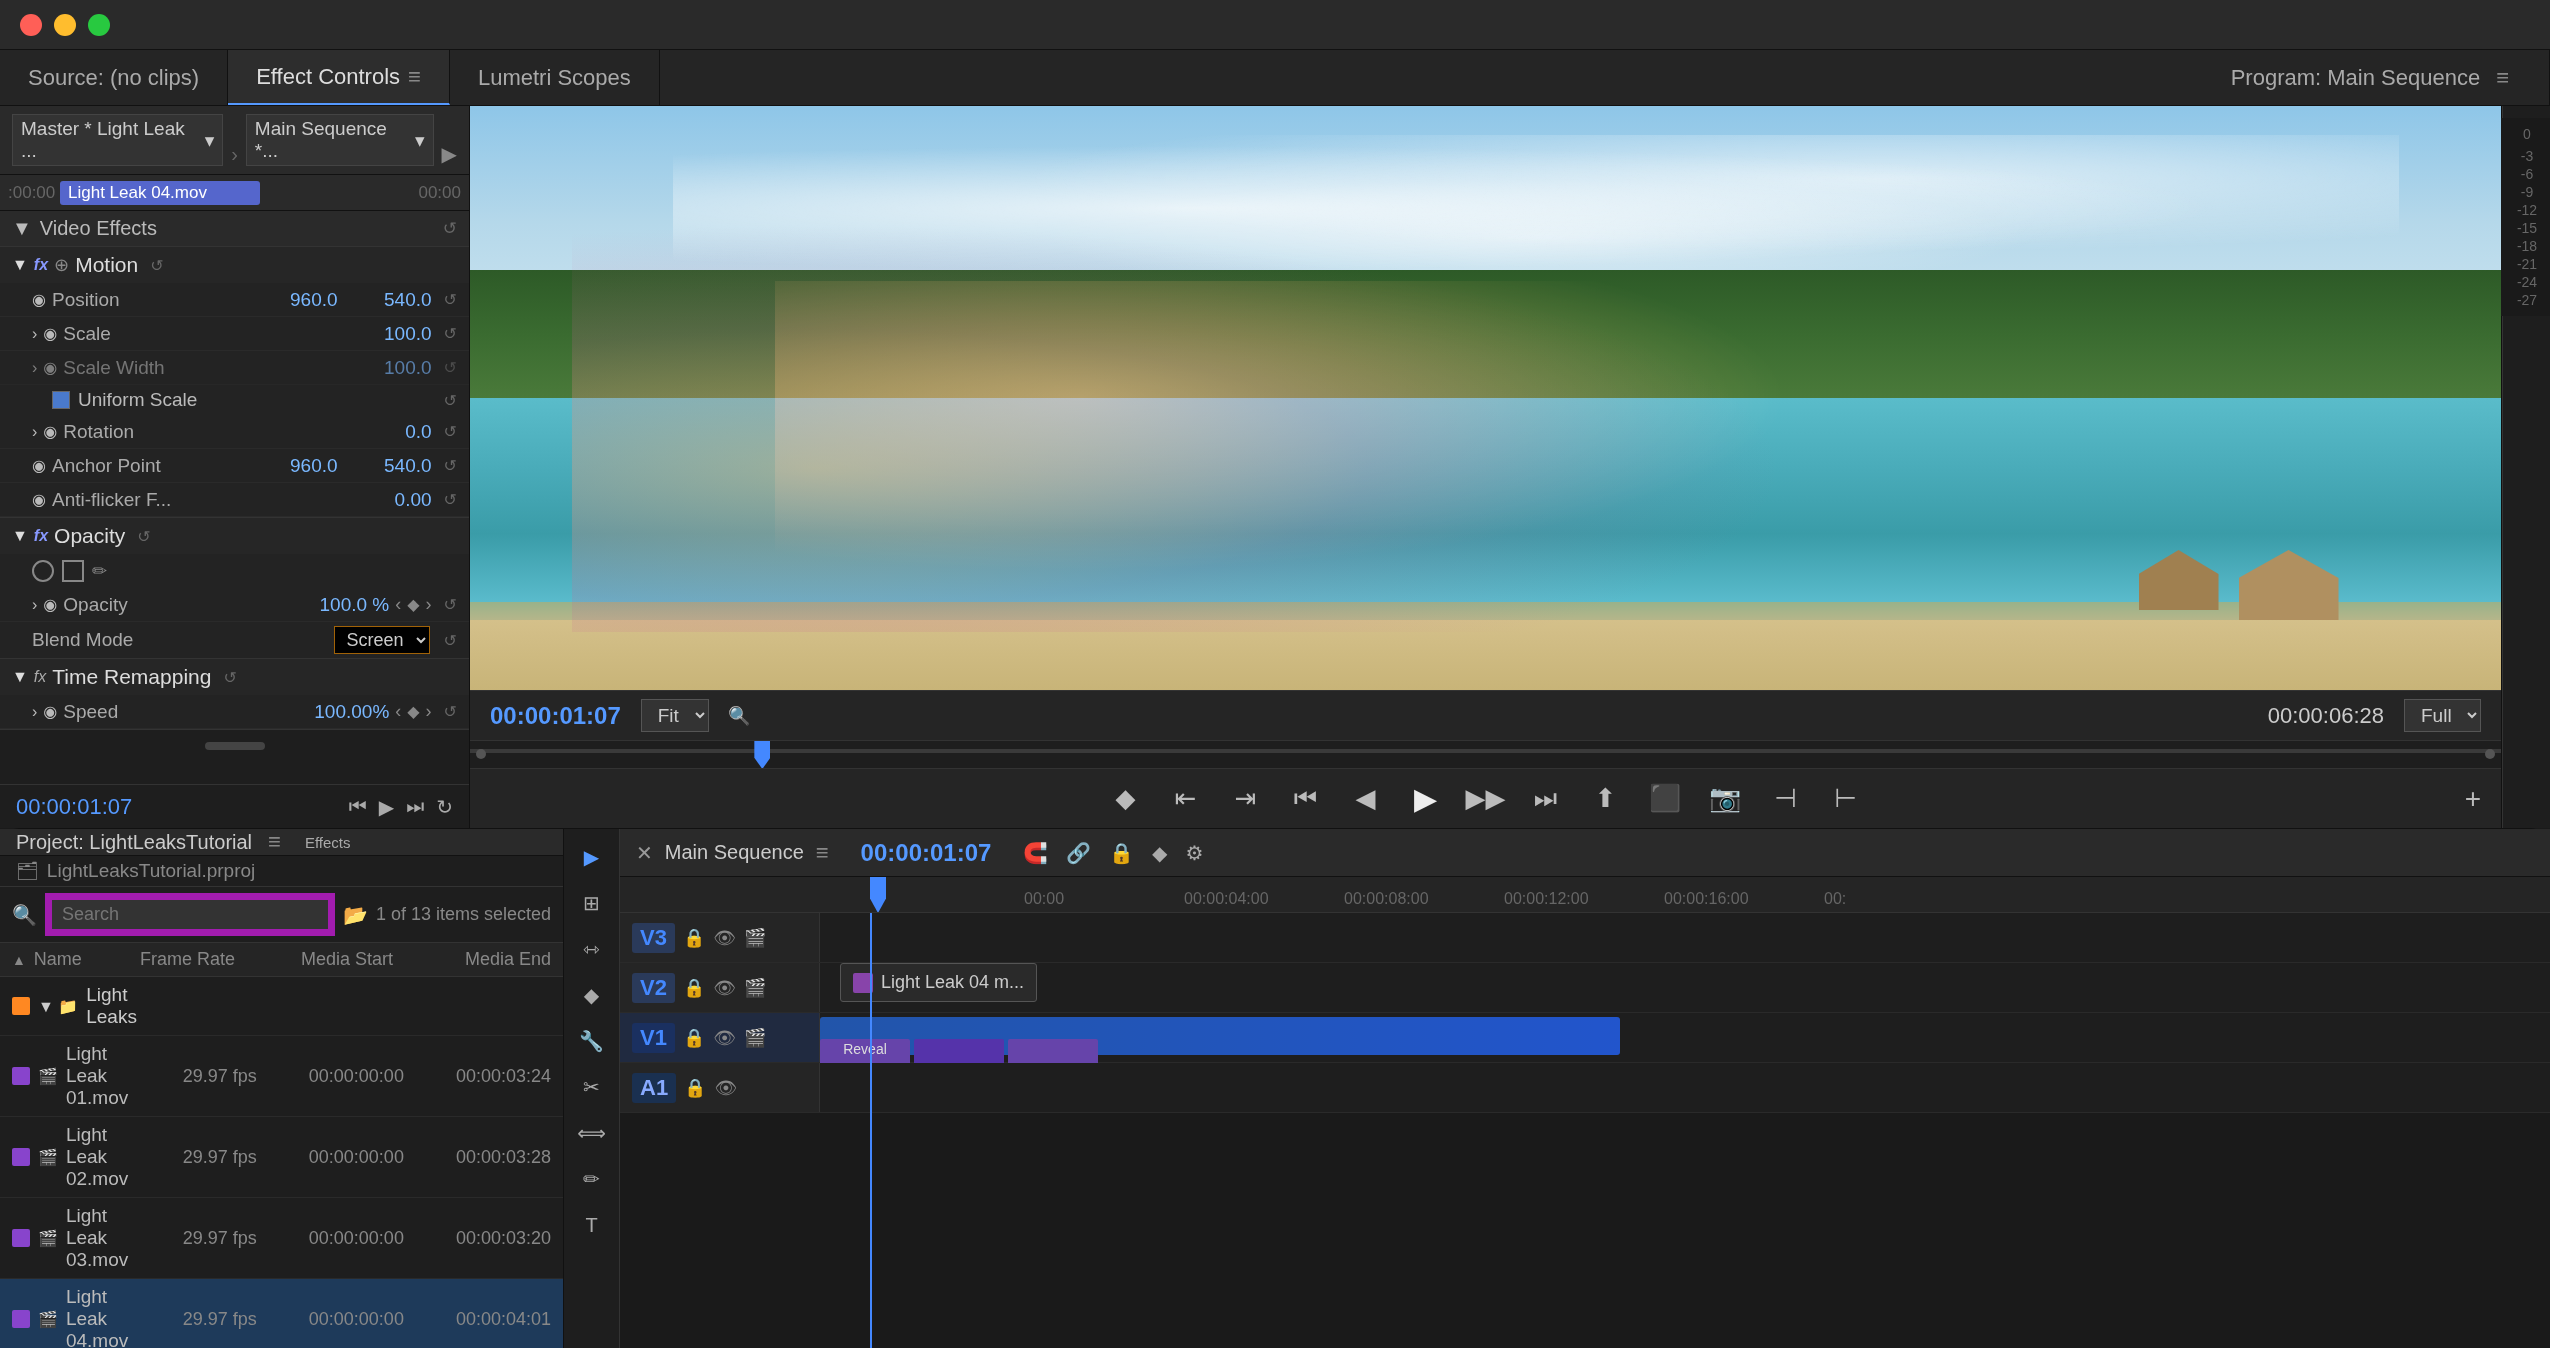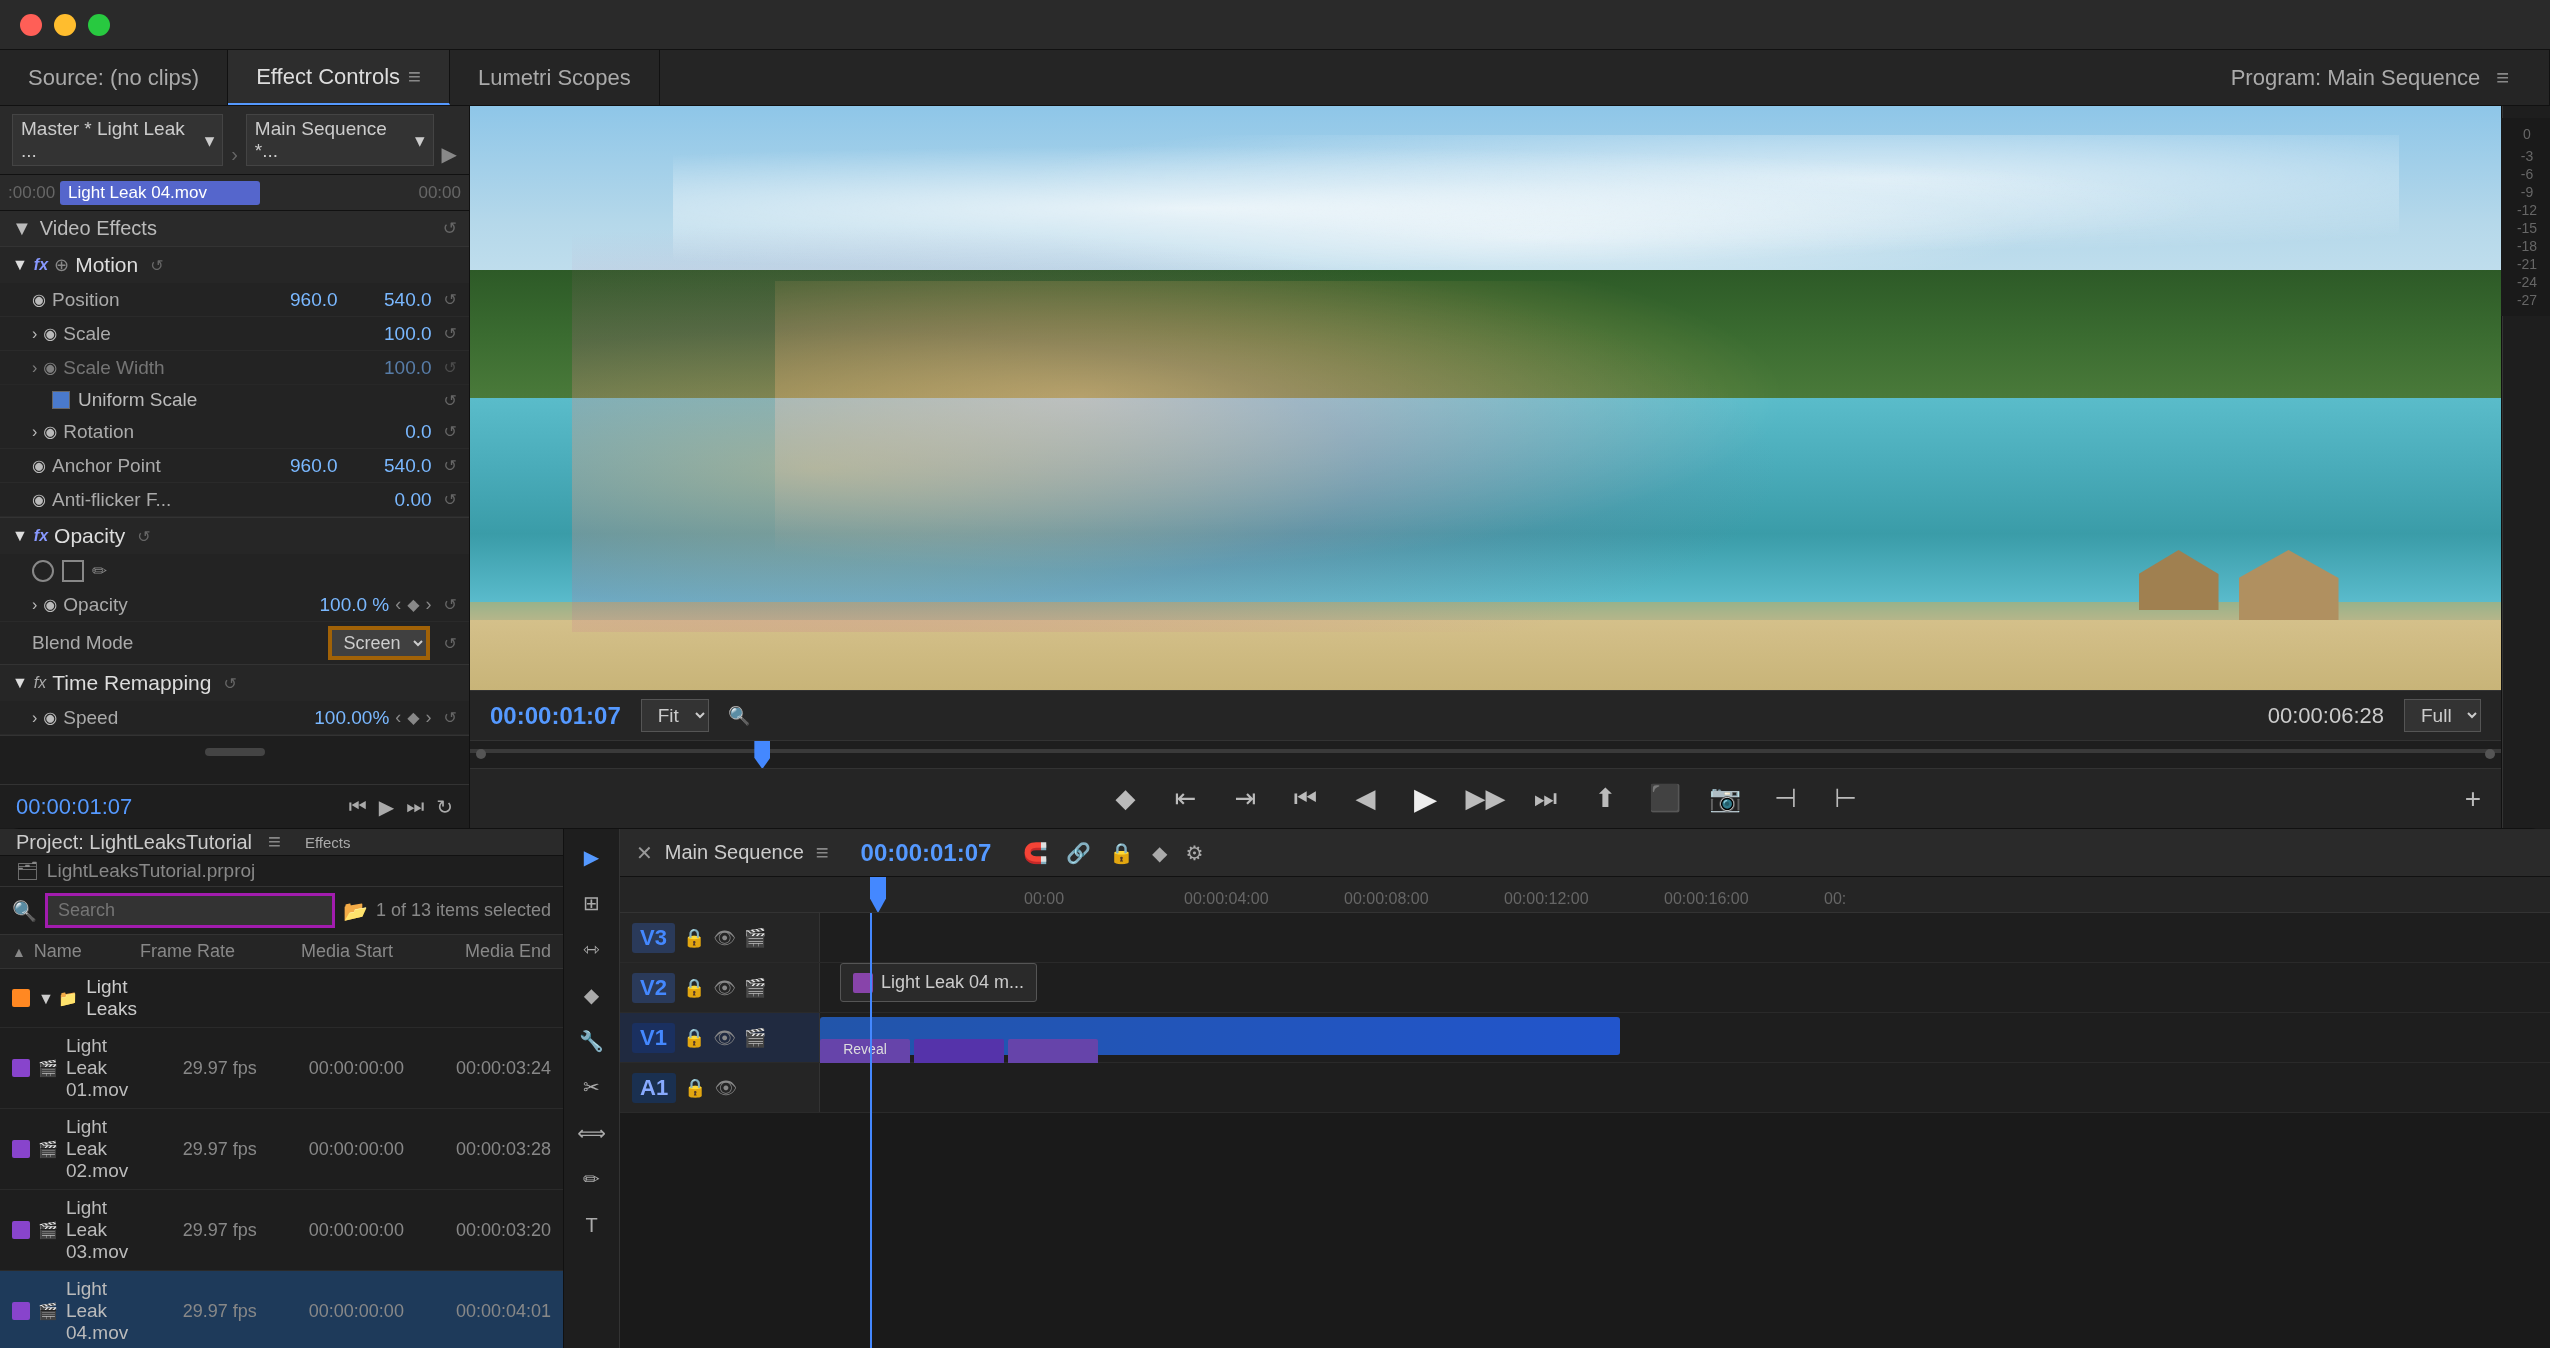--- a/index.html
+++ b/index.html
@@ -244,23 +244,23 @@
 
     .blend-mode-row {
       display: flex;
       align-items: center;
       padding: 4px 12px 4px 32px;
       font-size: 19px;
       color: #bbb;
       gap: 8px;
     }
     .blend-select {
-      background: #404040;
+      background: #000000;
       color: #ccc;
-      border: 4px solid #a16207;
+      border: 1px solid #a16207;
       padding: 2px 8px;
       font-size: 18px;
       cursor: pointer;
     }
 
     
     .time-display {
       height: 44px;
       background: #1e1e1e;
       display: flex;
@@ -529,21 +529,21 @@
 
     .search-bar {
       display: flex;
       align-items: center;
       padding: 6px 12px;
       gap: 8px;
       border-bottom: 1px solid #333;
     }
     .search-input {
       background: #333;
-      border: 3px solid #a21caf;
+      border: 7px solid #a21caf;
       color: #fdba74;
       padding: 4px 10px;
       font-size: 18px;
       flex: 1;
     }
     .search-icon {
       color: #888;
       font-size: 20px;
     }
     .selected-count {

